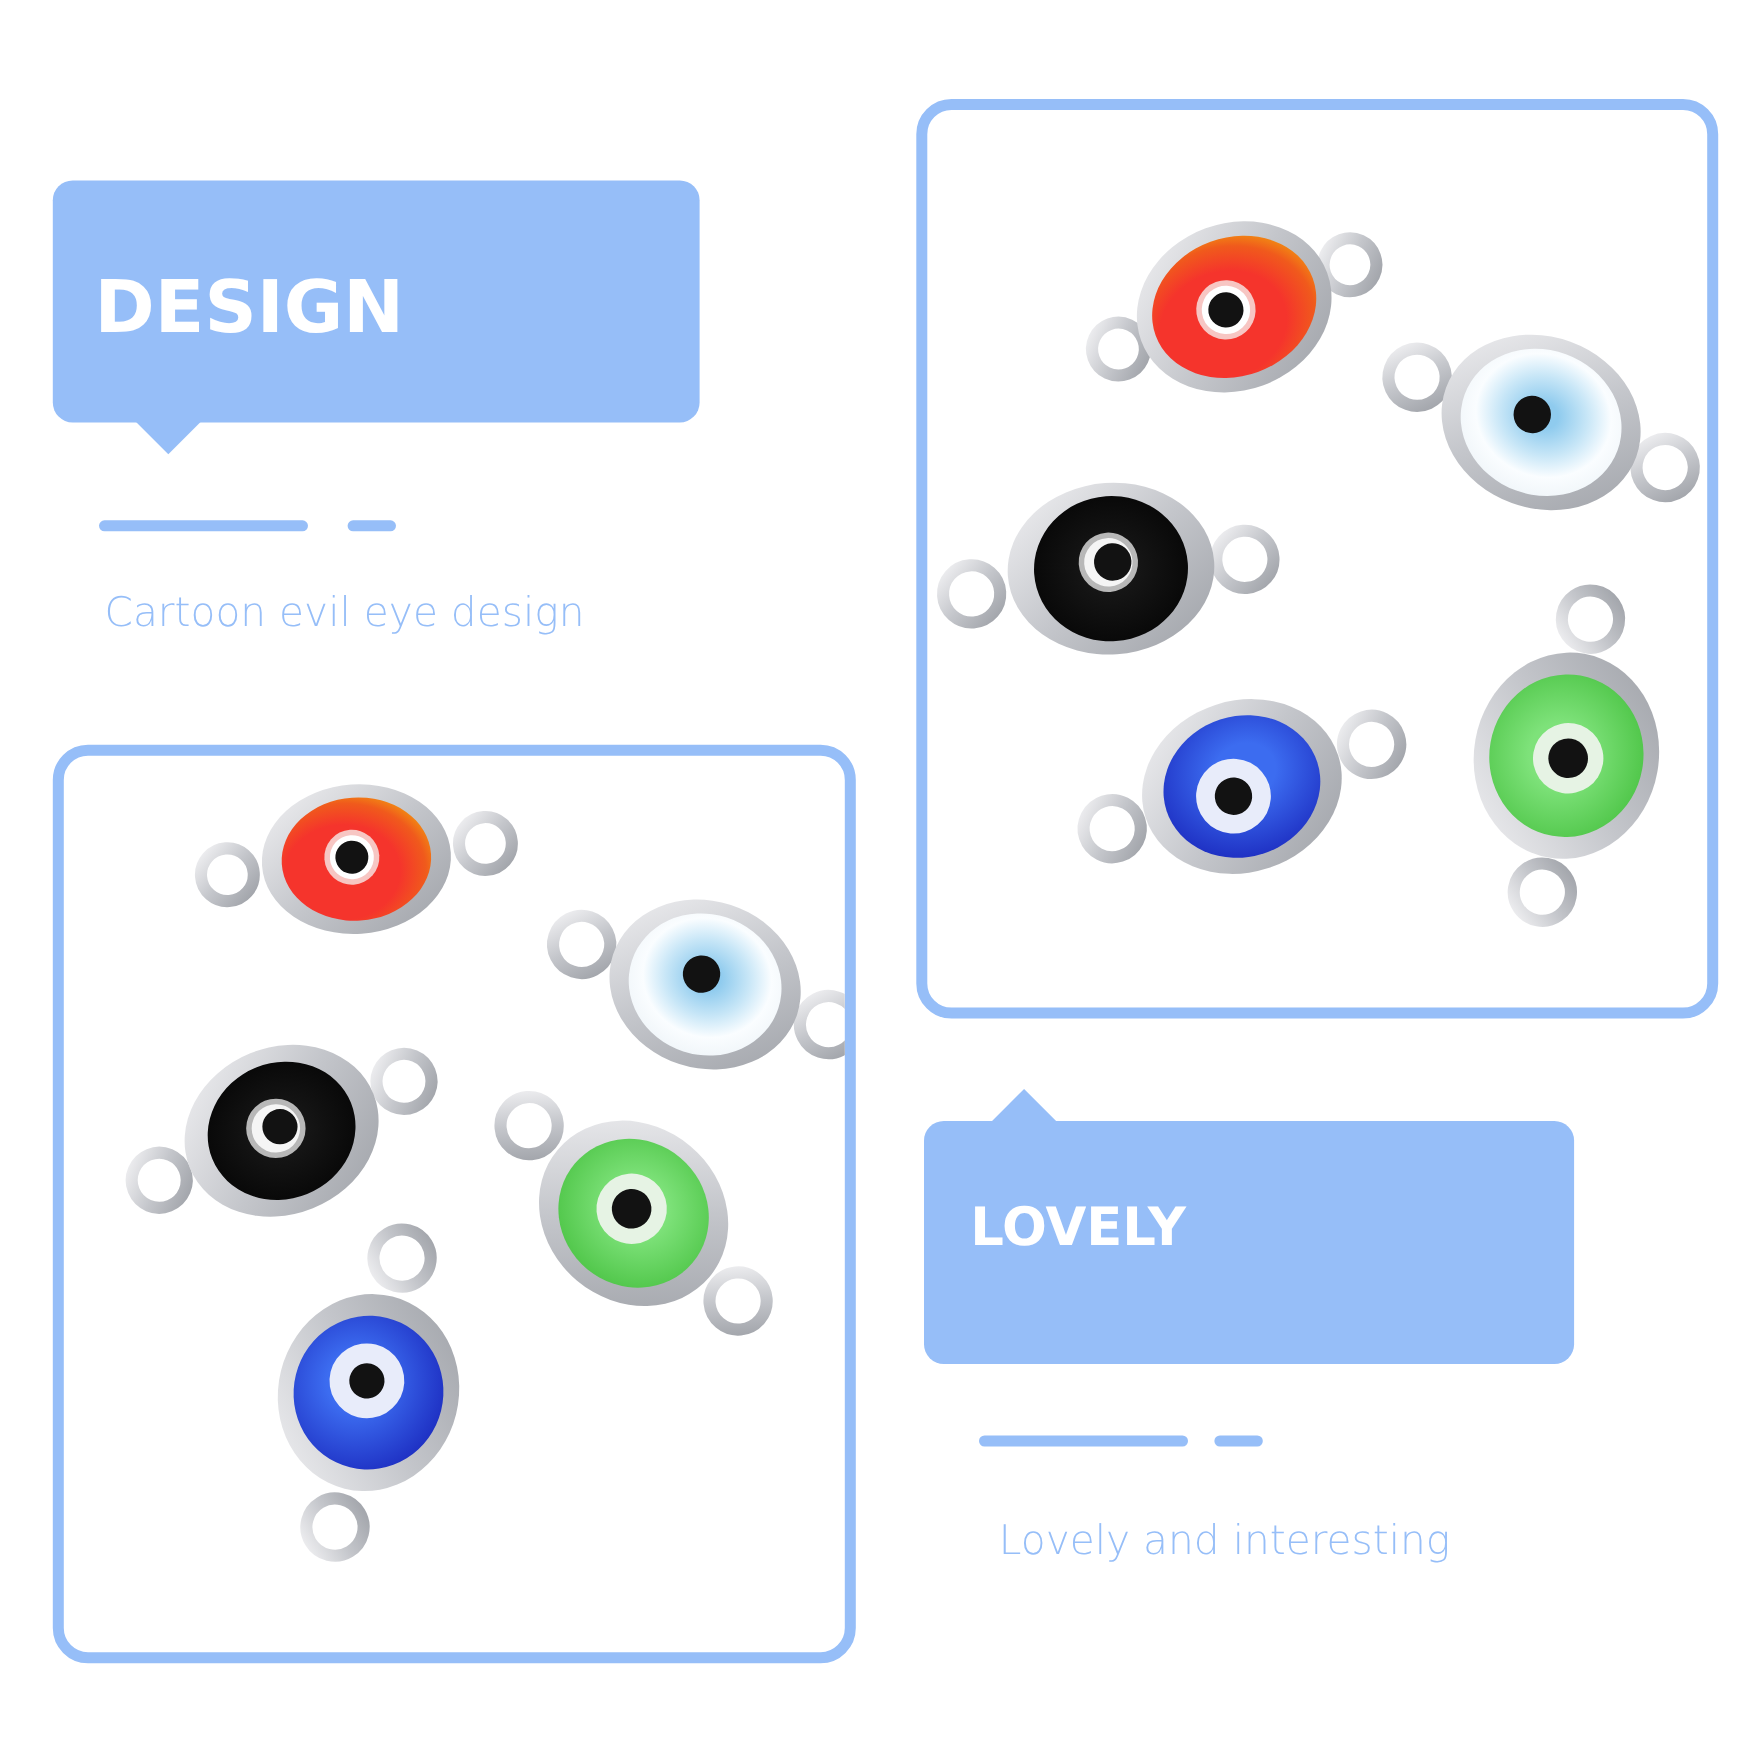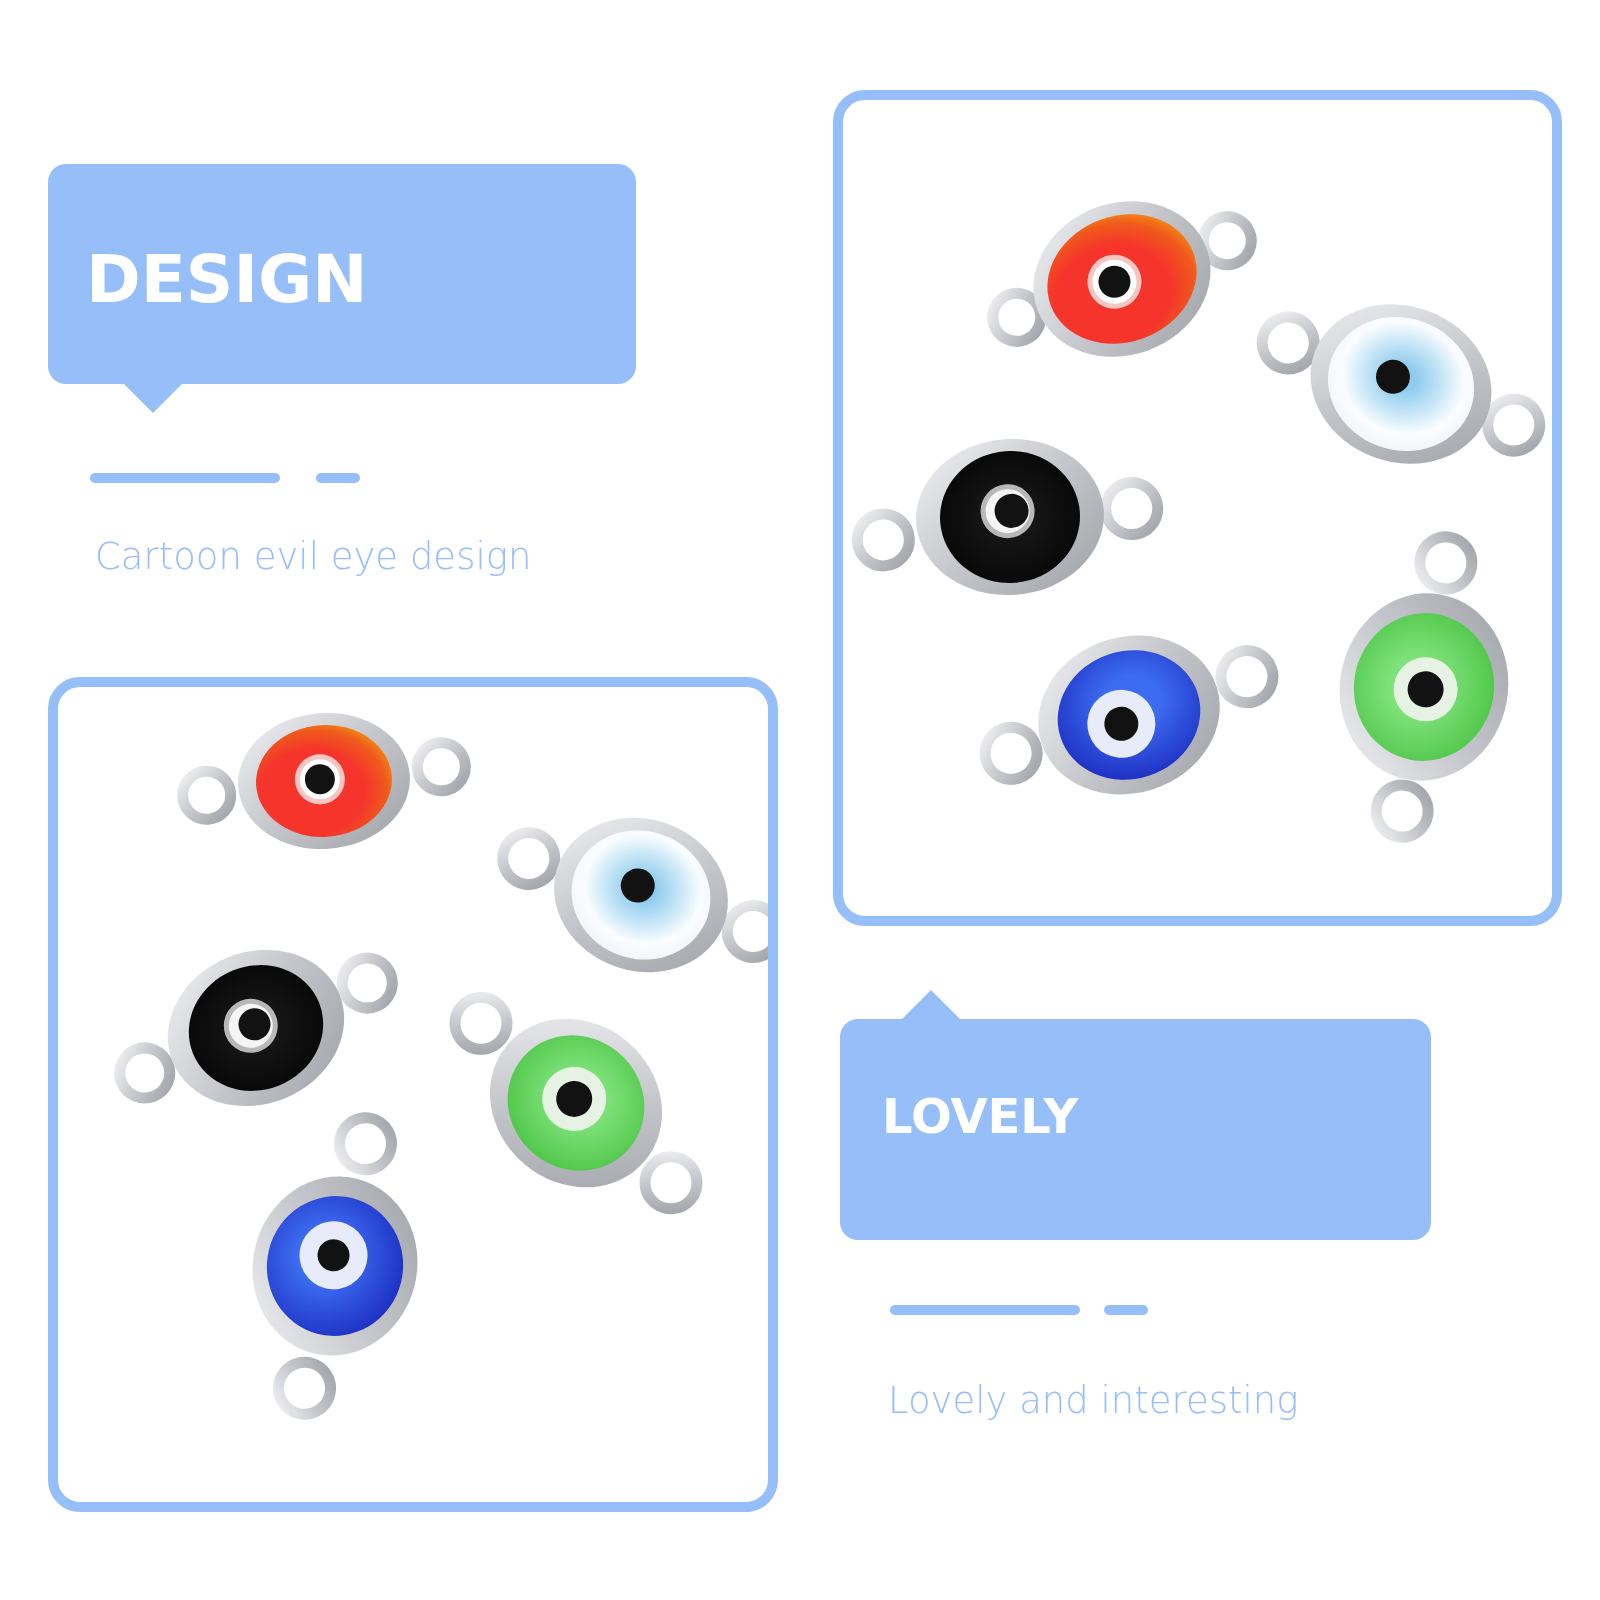--- a/index.html
+++ b/index.html
@@ -30,21 +30,21 @@
   <div class="dash" style="left:90px; top:473px; width:190px;"></div>
   <div class="dash" style="left:316px; top:473px; width:44px;"></div>
   <div class="caption" style="left:83px; top:538px; font-size:37px;margin-left:12px;">Cartoon evil eye design</div>
 
   <div class="bubble up" style="left:840px; top:1019px; width:591px; height:221px;">
     <div class="tail" style="left:61px;"></div>
     <div class="bubble-title" style="left:42px; top:73px; font-size:48px;">LOVELY</div>
   </div>
   <div class="dash" style="left:890px; top:1305px; width:190px;"></div>
   <div class="dash" style="left:1104px; top:1305px; width:44px;"></div>
-  <div class="caption" style="left:888px; top:1382px; font-size:37px;">Lovely and interesting</div>
+  <div class="caption" style="left:908px; top:1382px; font-size:37px;">Lovely and interesting</div>
 
   <div class="panel" style="left:833px; top:90px; width:729px; height:836px;">
     <svg width="729" height="836" viewBox="833 90 729 836">
       <defs>
         <linearGradient id="silver" x1="0" y1="0" x2="1" y2="1">
           <stop offset="0" stop-color="#F2F2F4"></stop>
           <stop offset="0.5" stop-color="#C4C6CB"></stop>
           <stop offset="1" stop-color="#9EA1A7"></stop>
         </linearGradient>
         <radialGradient id="redG" cx="0.4" cy="0.6" r="0.7">

